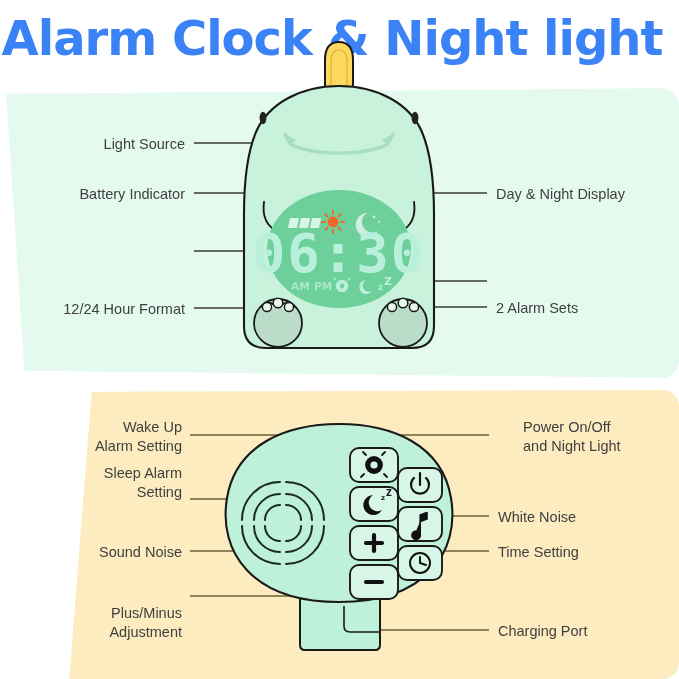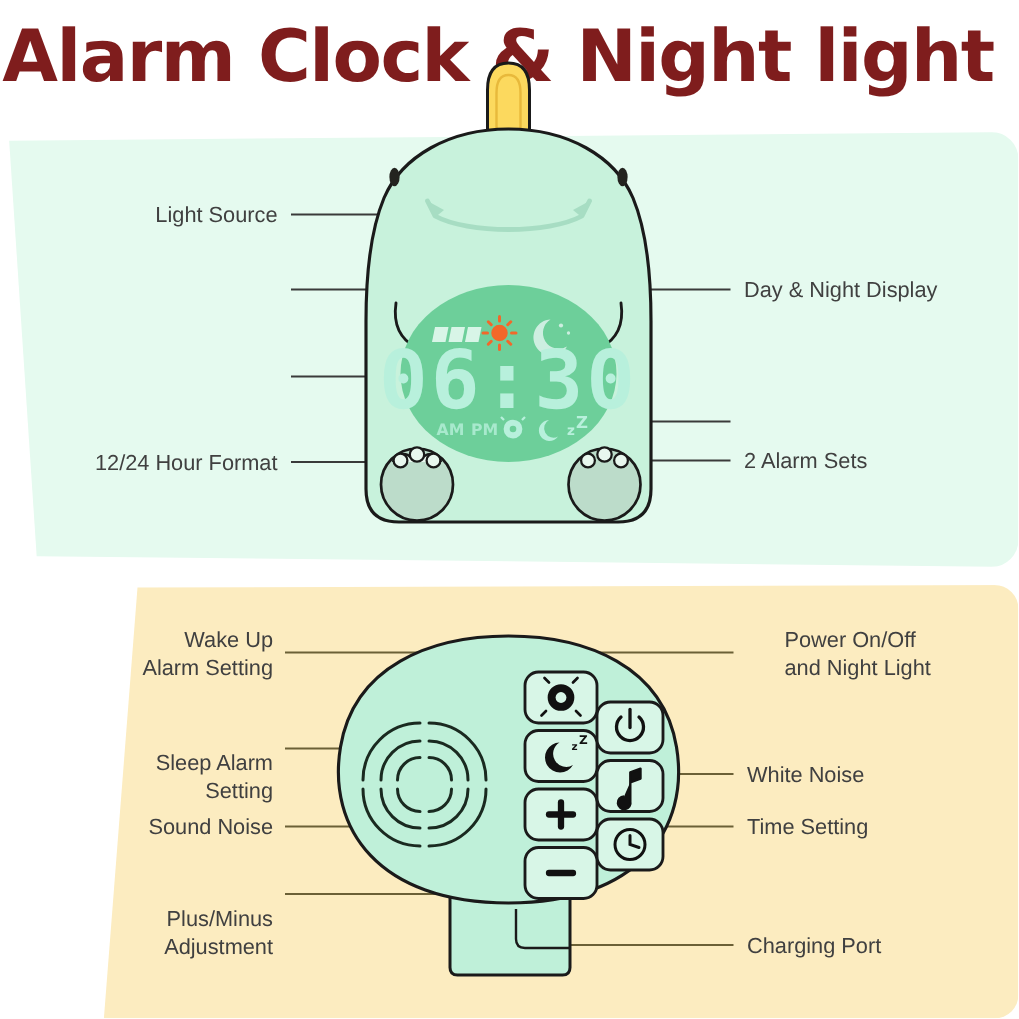--- a/index.html
+++ b/index.html
@@ -5,21 +5,21 @@
   html,body{margin:0;padding:0;background:#ffffff;}
   body{width:679px;height:679px;position:relative;overflow:hidden;
        font-family:"Liberation Sans","DejaVu Sans",sans-serif;}
 
   #stage{position:absolute;inset:0;width:679px;height:679px;}
 
   
   #title{
     position:absolute;left:0;top:14px;width:664px;text-align:center;
     font-size:48px;font-weight:bold;letter-spacing:-1px;
-    color:#7f1d1d;line-height:1;white-space:nowrap;
+    color:#3b82f6;line-height:1;white-space:nowrap;
     font-family:"DejaVu Sans",sans-serif;
   }
 
   
   .panel{position:absolute;}
   #panel-top{
     left:0;top:88px;width:679px;height:290px;
     background:#e5faef;
     -webkit-clip-path:polygon(0.9% 2.0%, 100% 0%, 100% 100%, 3.6% 97.5%);
     clip-path:polygon(0.9% 2.0%, 100% 0%, 100% 100%, 3.6% 97.5%);
@@ -263,28 +263,29 @@
           <g stroke="#111" fill="none" stroke-width="2" stroke-linecap="round">
             <circle cx="420" cy="563" r="10"></circle>
             <path d="M420 557 L420 563 L426 565"></path>
           </g>
         </g>
       </g>
     </g>
   </svg>
 
   <div class="lbl r" style="left:0;top:135px;width:185px;">Light Source</div>
+  <div class="lbl r" style="left:0;top:185px;width:185px;">Battery Indicator</div>
   <div class="lbl r" style="left:0;top:300px;width:185px;">12/24 Hour Format</div>
 
   <div class="lbl l" style="left:496px;top:185px;width:180px;">Day &amp; Night Display</div>
   <div class="lbl l" style="left:496px;top:299px;width:180px;">2 Alarm Sets</div>
 
   <div class="lbl r" style="left:0;top:418px;width:182px;">Wake Up
 Alarm Setting</div>
-  <div class="lbl r" style="left:0;top:500px;width:182px;">Sleep Alarm
+  <div class="lbl r" style="left:0;top:464px;width:182px;">Sleep Alarm
 Setting</div>
   <div class="lbl r" style="left:0;top:543px;width:182px;">Sound Noise</div>
   <div class="lbl r" style="left:0;top:604px;width:182px;">Plus/Minus
 Adjustment</div>
 
   <div class="lbl l" style="left:486px;top:418px;width:180px;margin-left:37px;">Power On/Off
 and Night Light</div>
   <div class="lbl l" style="left:498px;top:508px;width:180px;">White Noise</div>
   <div class="lbl l" style="left:498px;top:543px;width:180px;">Time Setting</div>
   <div class="lbl l" style="left:498px;top:622px;width:180px;">Charging Port</div>

